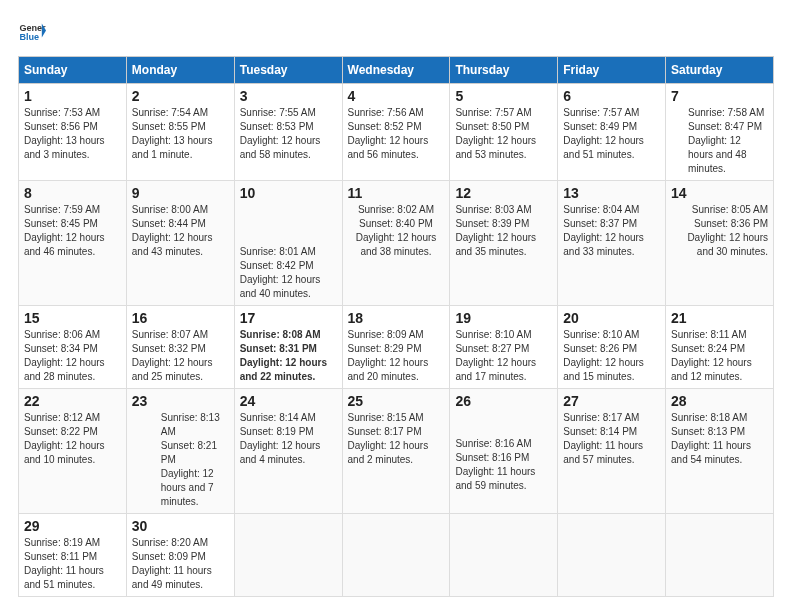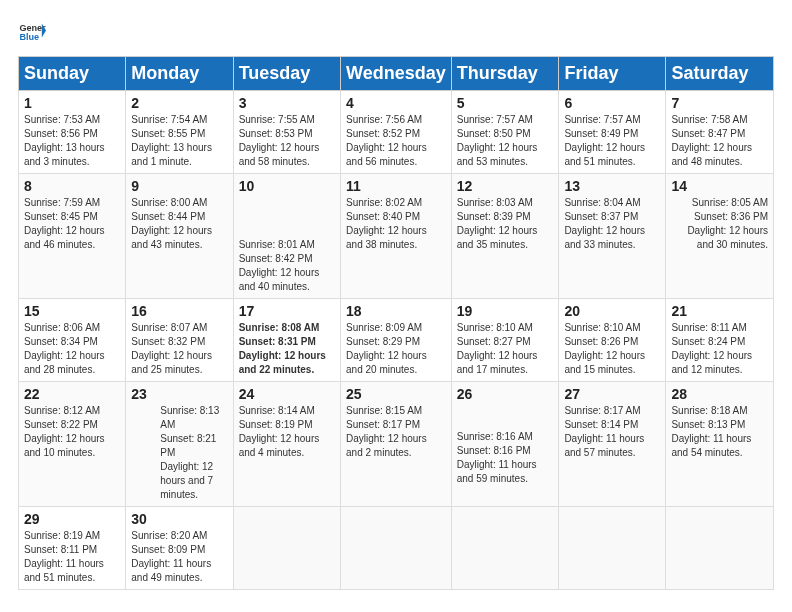--- a/index.html
+++ b/index.html
@@ -44,21 +44,21 @@
     table {
       width: 100%;
       border-collapse: collapse;
       font-size: 11px;
     }
     thead tr th {
       background: #1a6fba;
       color: #fff;
       padding: 6px 5px;
       text-align: left;
-      font-size: 18px;
+      font-size: 12px;
       font-weight: bold;
       border: 1px solid #ccc;
     }
     tbody tr td {
       border: 1px solid #ddd;
       padding: 4px 5px;
       vertical-align: top;
       width: 108px;
       height: 78px;
     }
@@ -144,21 +144,21 @@
 Daylight: 12 hours and 53 minutes.</div>
           </td>
           <td>
             <span class="day-num">6</span>
             <div class="day-info" style="white-space: pre-line;">Sunrise: 7:57 AM
 Sunset: 8:49 PM
 Daylight: 12 hours and 51 minutes.</div>
           </td>
           <td>
             <span class="day-num">7</span>
-            <div class="day-info" style="white-space: pre-line;">Sunrise: 7:58 AM
+            <div class="day-info" style="white-space: pre-line; margin-left: 17px;">Sunrise: 7:58 AM
 Sunset: 8:47 PM
 Daylight: 12 hours and 48 minutes.</div>
           </td>
         </tr>
         <tr>
           <td>
             <span class="day-num">8</span>
             <div class="day-info" style="white-space: pre-line;">Sunrise: 7:59 AM
 Sunset: 8:45 PM
 Daylight: 12 hours and 46 minutes.</div>
@@ -170,21 +170,21 @@
 Daylight: 12 hours and 43 minutes.</div>
           </td>
           <td>
             <span class="day-num">10</span>
             <div class="day-info" style="white-space: pre-line; margin-top: 44px;">Sunrise: 8:01 AM
 Sunset: 8:42 PM
 Daylight: 12 hours and 40 minutes.</div>
           </td>
           <td>
             <span class="day-num">11</span>
-            <div class="day-info" style="white-space: pre-line;">Sunrise: 8:02 AM
+            <div class="day-info" style="white-space: pre-line; text-align: center;">Sunrise: 8:02 AM
 Sunset: 8:40 PM
 Daylight: 12 hours and 38 minutes.</div>
           </td>
           <td>
             <span class="day-num">12</span>
             <div class="day-info" style="white-space: pre-line;">Sunrise: 8:03 AM
 Sunset: 8:39 PM
 Daylight: 12 hours and 35 minutes.</div>
           </td>
           <td>

